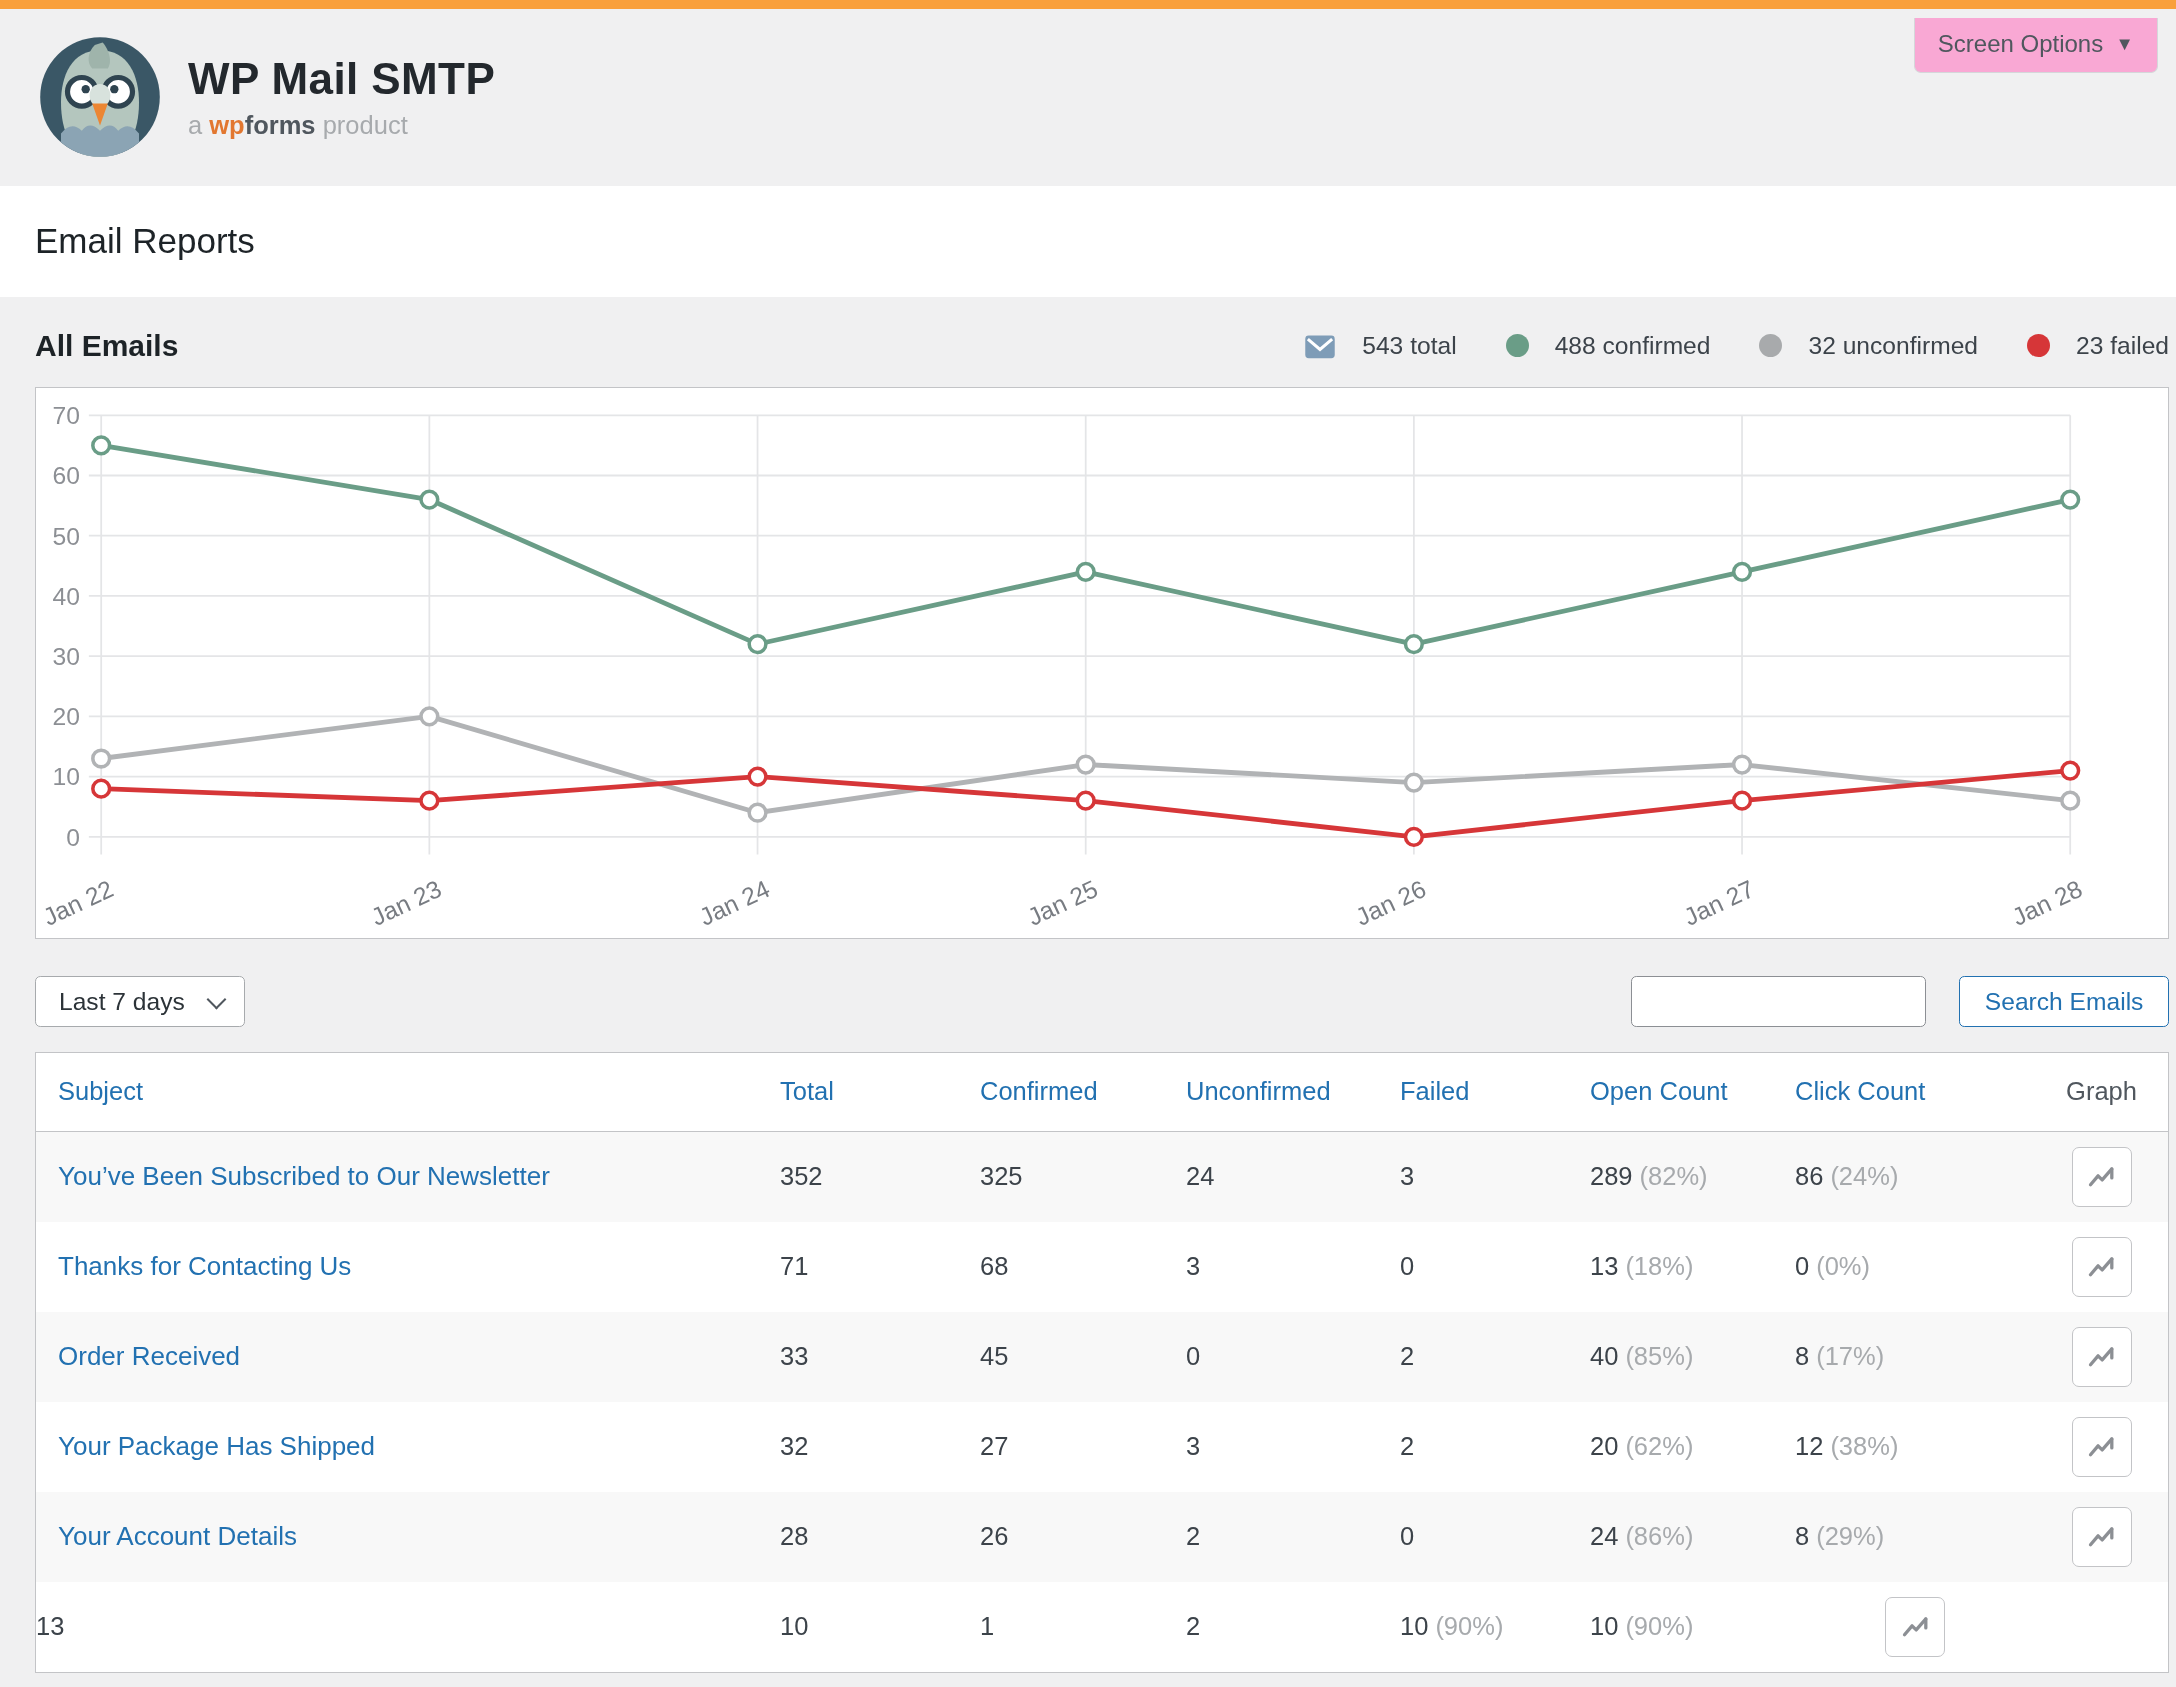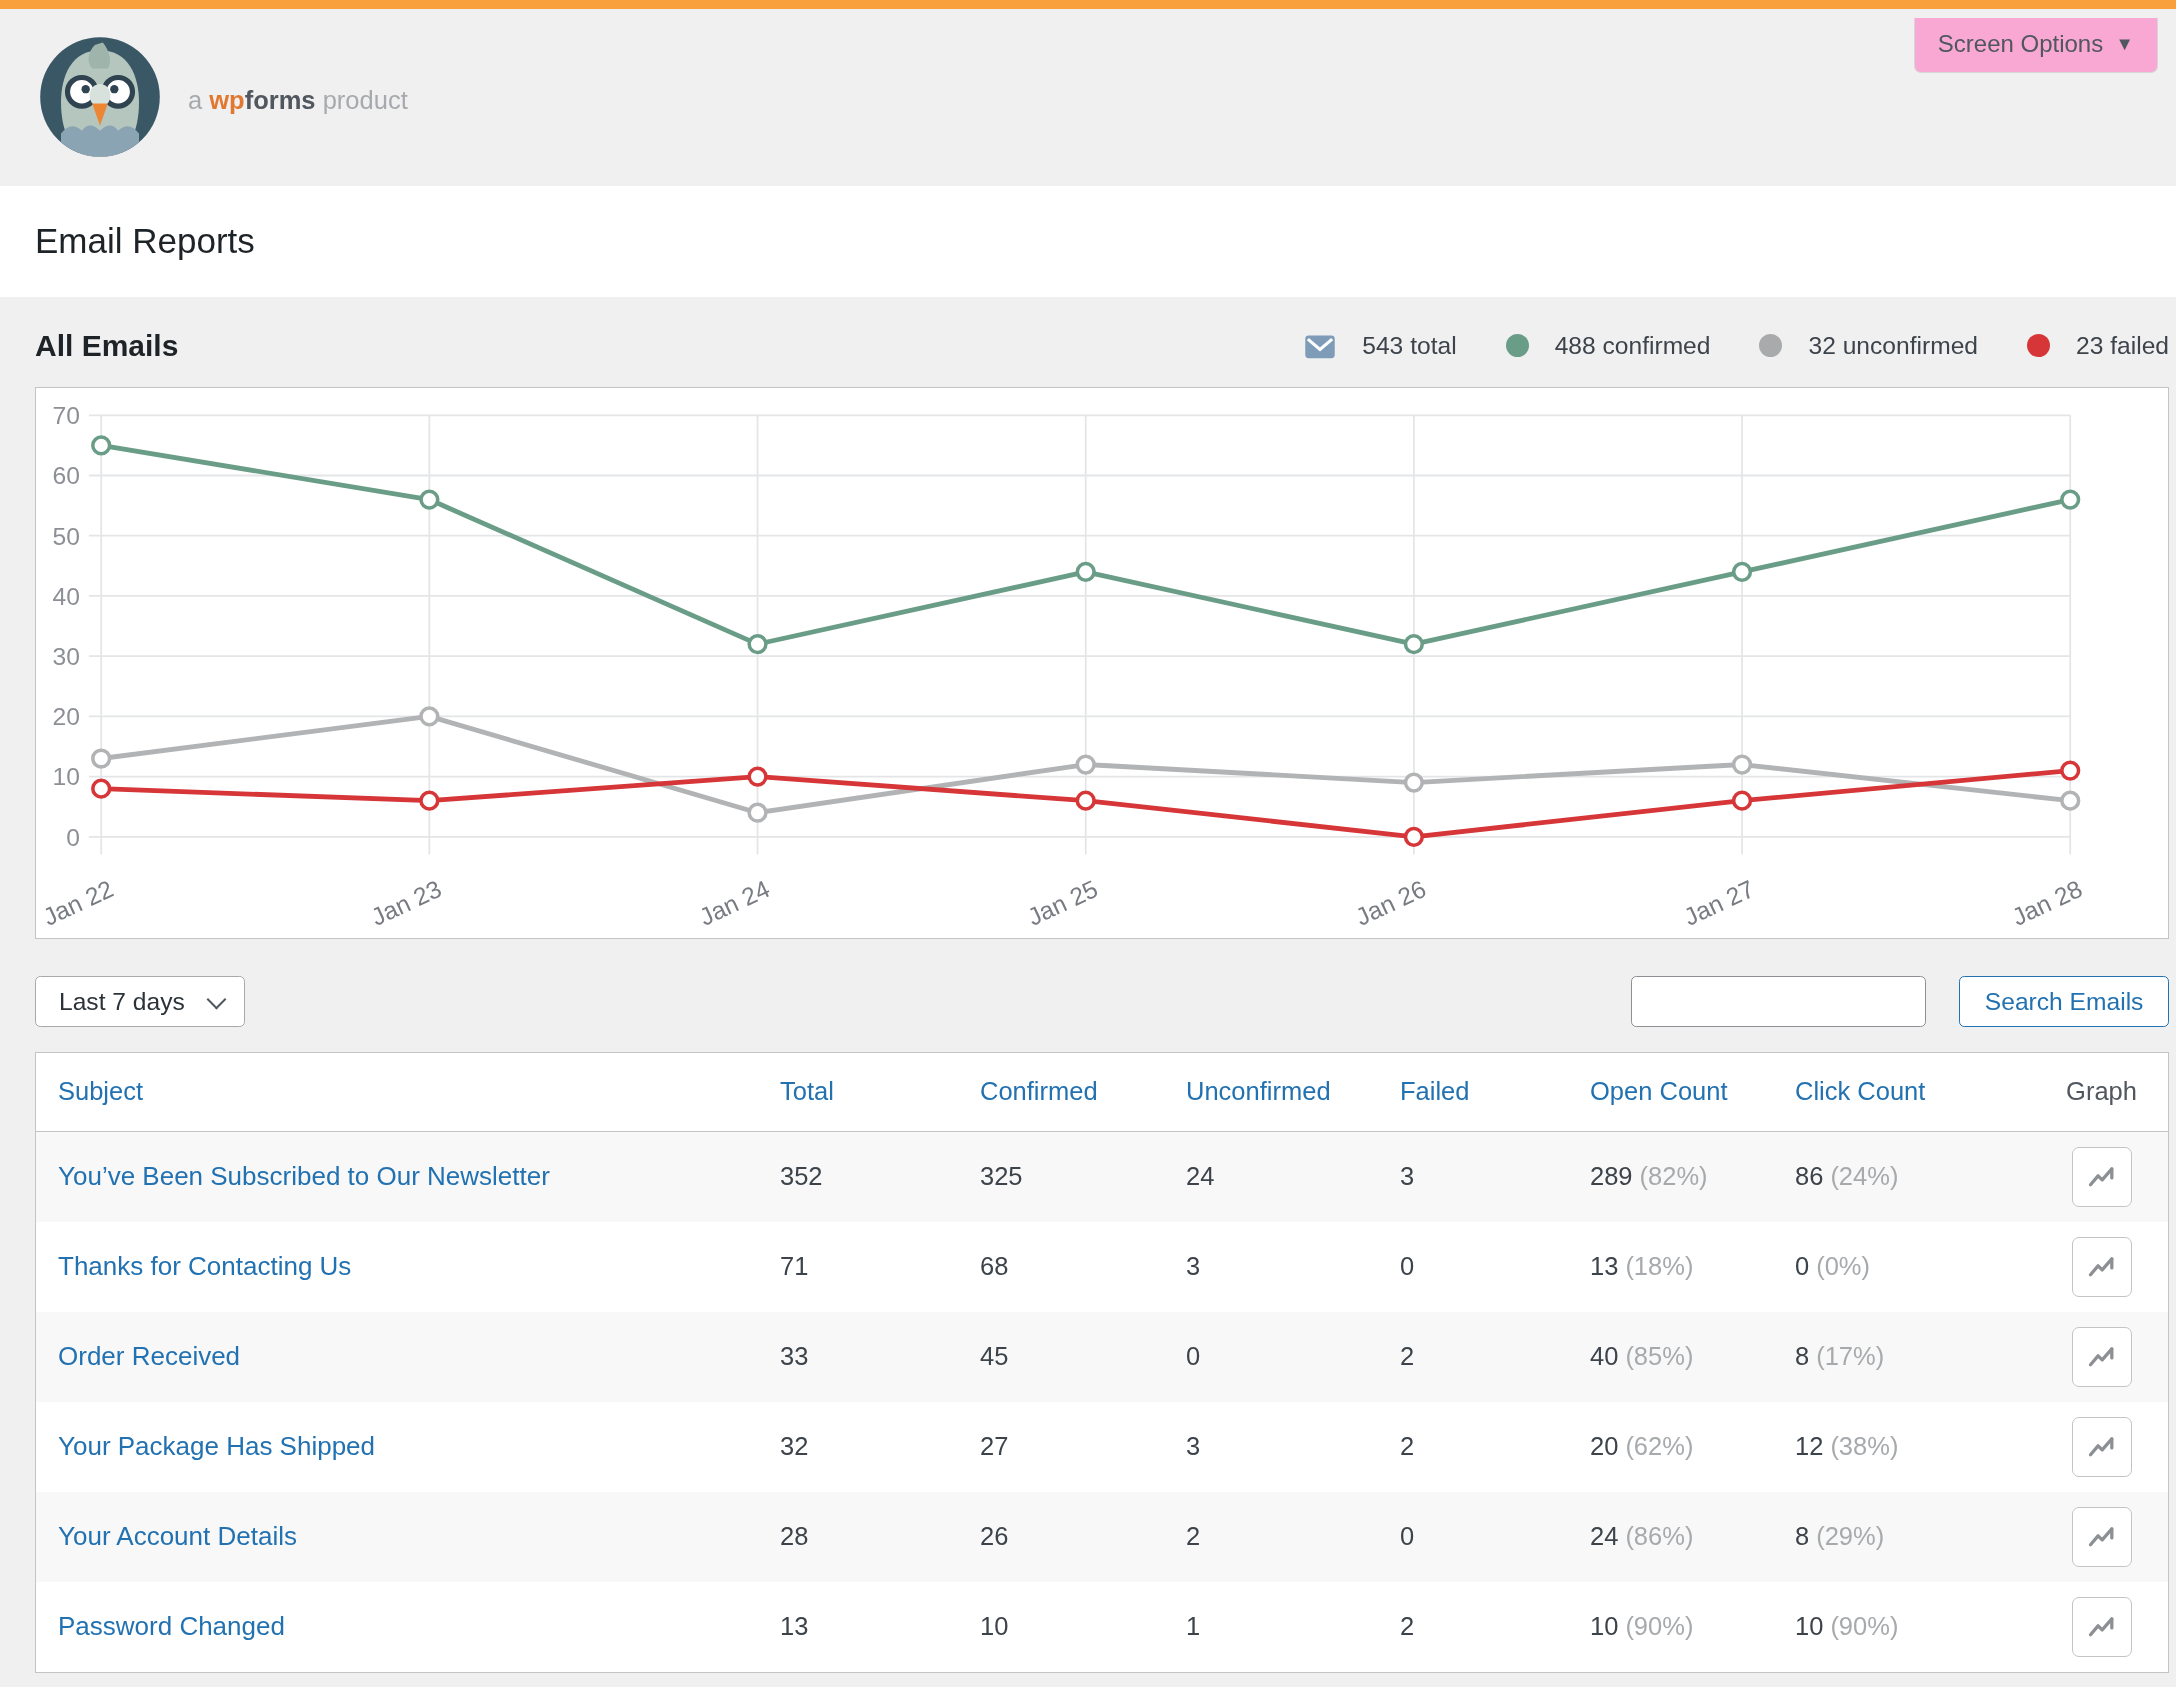--- a/index.html
+++ b/index.html
@@ -103,20 +103,21 @@
       <circle cx="36" cy="46" r="11" fill="#ffffff" stroke="#2f4450" stroke-width="4"></circle>
       <circle cx="64" cy="46" r="11" fill="#ffffff" stroke="#2f4450" stroke-width="4"></circle>
       <circle cx="39" cy="44" r="3.2" fill="#2f4450"></circle>
       <circle cx="61" cy="44" r="3.2" fill="#2f4450"></circle>
       <path d="M50 40 C45 40 42 44 42 49 C42 54 46 58 50 58 C54 58 58 54 58 49 C58 44 55 40 50 40 Z" fill="#d8e2dd"></path>
       <path d="M44 55 L56 55 L50 72 Z" fill="#ec8633"></path>
       <path d="M20 78 Q28 68 36 76 Q42 68 50 76 Q58 68 64 76 Q72 68 80 78 L80 100 L20 100 Z" fill="#8ba4b4"></path>
     </g>
   </svg>
   <div class="brand">
+    <div class="brand-title">WP Mail SMTP</div>
     <div class="brand-tagline">
       <span>a</span>
       <span class="wp">wp</span><span class="forms">forms</span>
       <span>product</span>
     </div>
   </div>
   <button class="screen-options">
     <span>Screen Options</span>
     <span class="tri">▼</span>
   </button>
@@ -329,23 +330,20 @@
       <button class="graph-btn">
         <svg width="33" height="33" viewBox="0 0 24 24">
           <polyline points="4,18 9.5,11.5 12.5,14.5 19.5,6.5" fill="none" stroke="#8c8f94" stroke-width="2.4" stroke-linejoin="round" stroke-linecap="round"></polyline>
           <line x1="19.5" y1="6.5" x2="19.5" y2="13" stroke="#8c8f94" stroke-width="2.4" stroke-linecap="round"></line>
         </svg>
       </button>
     </div>
   </div>
 
   <div class="tr row">
-    <div class="cell-subject">
-      <a class="subject-link">Password Changed</a>
-    </div>
     <div class="num">13</div>
     <div class="num">10</div>
     <div class="num">1</div>
     <div class="num">2</div>
     <div class="num"><span>10</span><span class="pct">(90%)</span></div>
     <div class="num"><span>10</span><span class="pct">(90%)</span></div>
     <div class="graph-cell">
       <button class="graph-btn">
         <svg width="33" height="33" viewBox="0 0 24 24">
           <polyline points="4,18 9.5,11.5 12.5,14.5 19.5,6.5" fill="none" stroke="#8c8f94" stroke-width="2.4" stroke-linejoin="round" stroke-linecap="round"></polyline>

